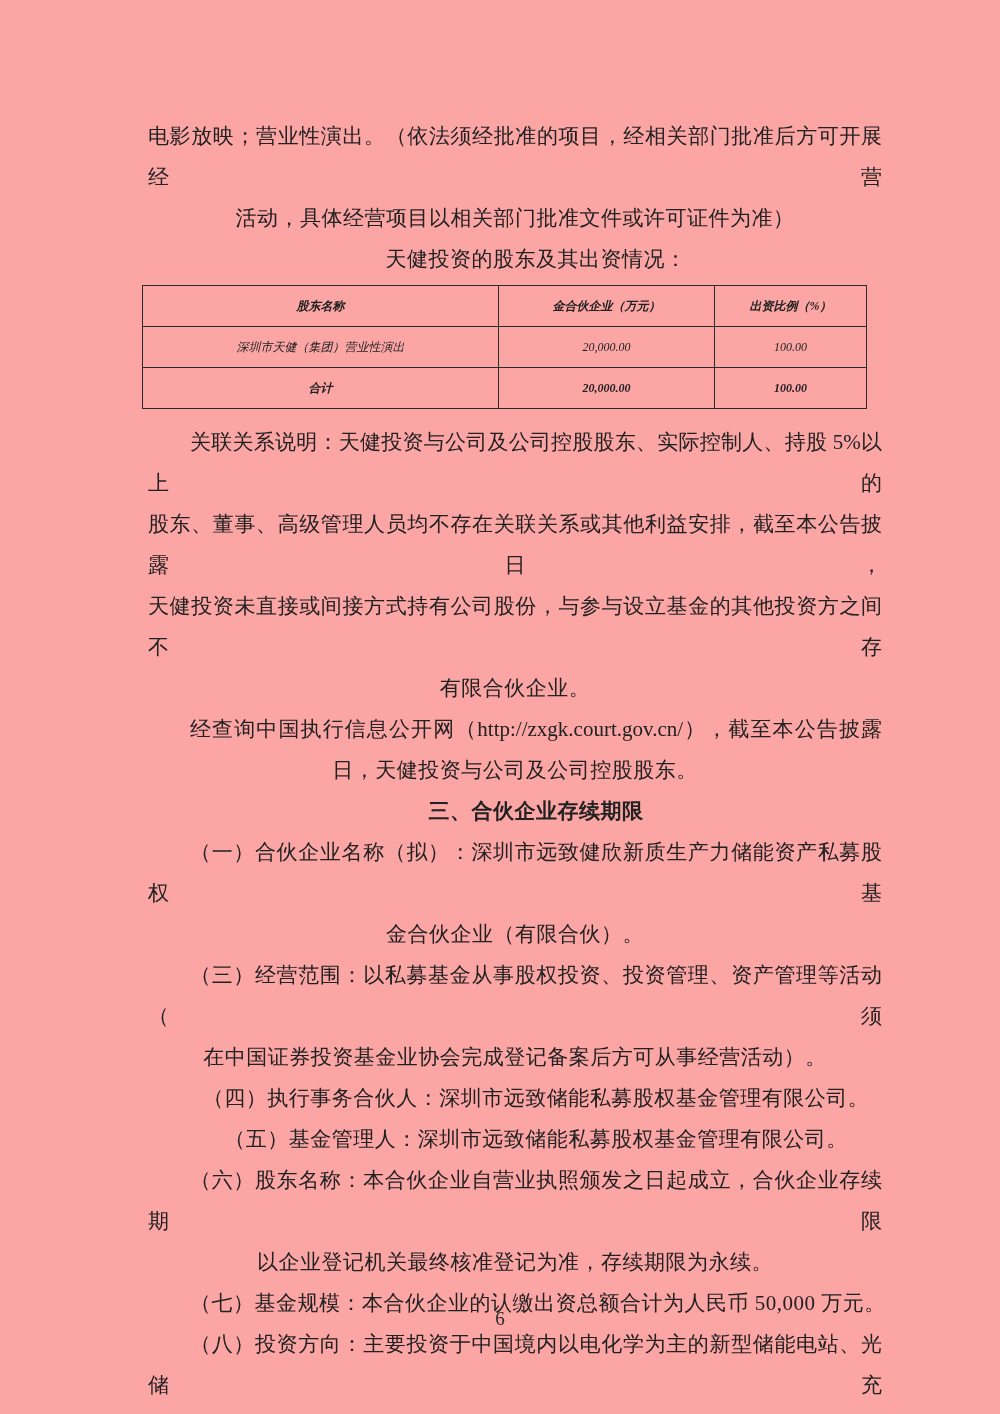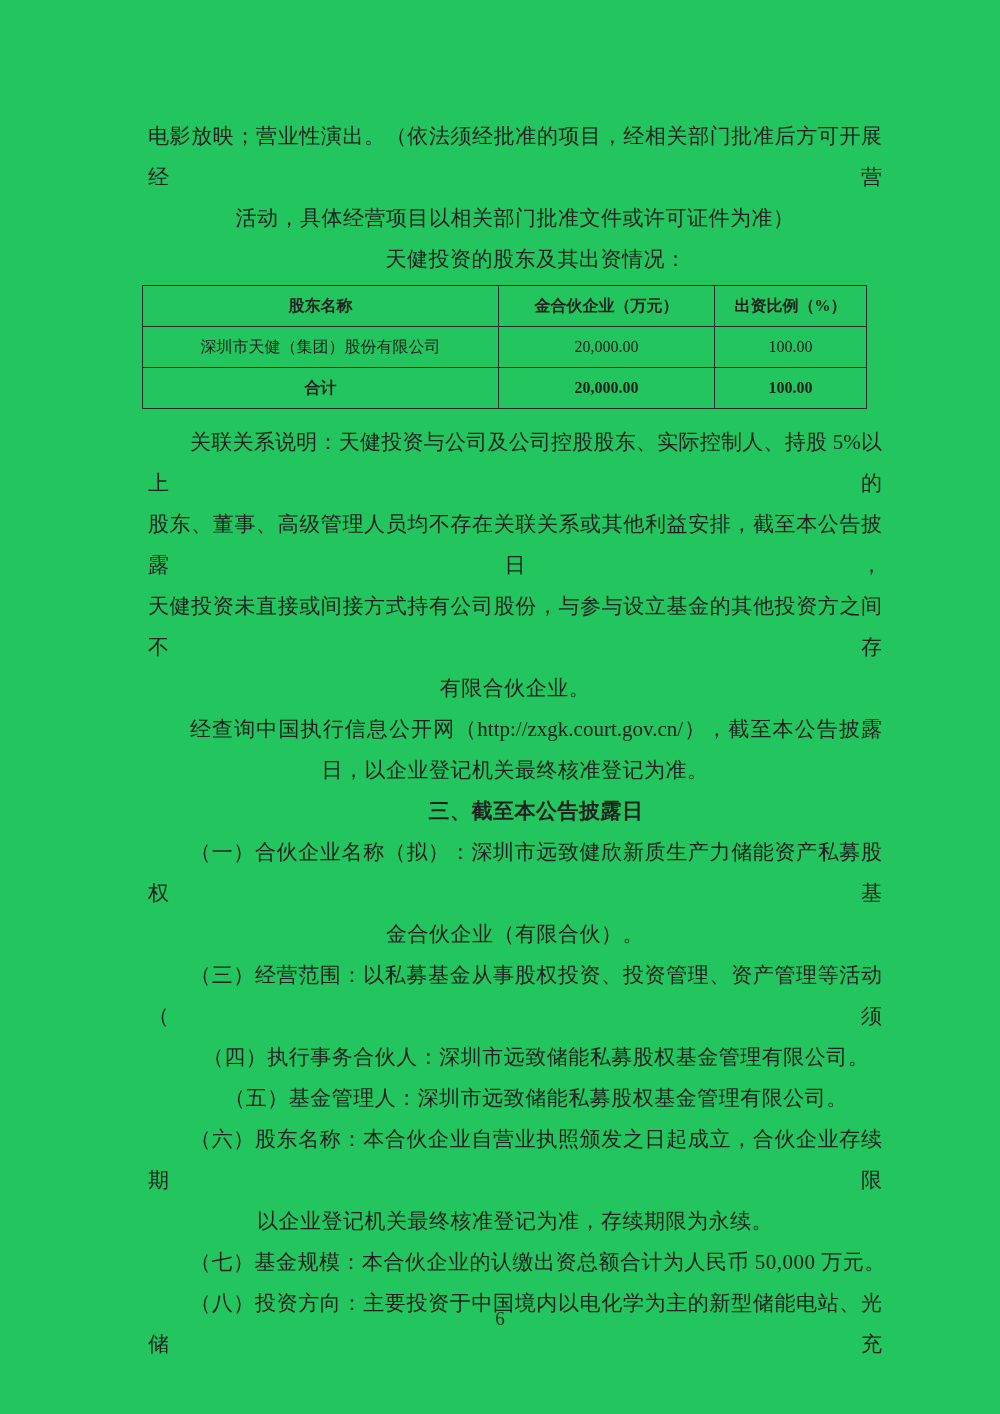--- a/index.html
+++ b/index.html
@@ -5,21 +5,21 @@
   html, body {
     margin: 0;
     padding: 0;
     background: #e8e8e8;
   }
   .page {
     position: relative;
     width: 1000px;
     height: 1414px;
     margin: 0 auto;
-    background: #22c55e;
+    background: #fca5a5;
     color: #212121;
     font-family: "Liberation Serif", "DejaVu Serif", serif;
     overflow: hidden;
   }
   .content {
     position: absolute;
     top: 116px;
     left: 148px;
     width: 734px;
   }
@@ -35,21 +35,22 @@
     white-space: normal;
     text-align: justify;
     text-align-last: justify;
     letter-spacing: 0;
   }
   .line.bold { font-weight: bold; }
 
   table {
     border-collapse: collapse;
     table-layout: fixed;
-    font-size: 16px;
+    font-size: 12px;
+    font-style: italic;
   }
   th, td {
     border: 1px solid #2b2b2b;
     text-align: center;
     vertical-align: middle;
     padding: 2px 4px;
     line-height: 26px;
     overflow: hidden;
   }
   th { font-weight: bold; }
@@ -90,42 +91,43 @@
           <col class="col-amt">
           <col class="col-ratio">
       </colgroup>
       <tbody>
           <tr>
         <th>股东名称</th>
         <th>金合伙企业（万元）</th>
         <th>出资比例（%）</th>
       </tr>
       <tr>
-        <td>深圳市天健（集团）股份有限公司</td>
+        <td>深圳市天健（集团）营业性演出</td>
         <td>20,000.00</td>
         <td>100.00</td>
       </tr>
       <tr class="total-row">
         <td>合计</td>
         <td>20,000.00</td>
         <td>100.00</td>
       </tr>
     </tbody>
       </table>
 
     <div class="line indent fill">关联关系说明：天健投资与公司及公司控股股东、实际控制人、持股 5%以上的</div>
     <div class="line fill">股东、董事、高级管理人员均不存在关联关系或其他利益安排，截至本公告披露日，</div>
     <div class="line fill">天健投资未直接或间接方式持有公司股份，与参与设立基金的其他投资方之间不存</div>
     <div class="line">有限合伙企业。</div>
     <div class="line indent fill">经查询中国执行信息公开网（http://zxgk.court.gov.cn/），截至本公告披露</div>
-    <div class="line">日，以企业登记机关最终核准登记为准。</div>
-    <div class="line indent bold">三、截至本公告披露日</div>
+    <div class="line">日，天健投资与公司及公司控股股东。</div>
+    <div class="line indent bold">三、合伙企业存续期限</div>
     <div class="line indent fill">（一）合伙企业名称（拟）：深圳市远致健欣新质生产力储能资产私募股权基</div>
     <div class="line">金合伙企业（有限合伙）。</div>
     <div class="line indent fill">（三）经营范围：以私募基金从事股权投资、投资管理、资产管理等活动（须</div>
+    <div class="line">在中国证券投资基金业协会完成登记备案后方可从事经营活动）。</div>
     <div class="line indent">（四）执行事务合伙人：深圳市远致储能私募股权基金管理有限公司。</div>
     <div class="line indent">（五）基金管理人：深圳市远致储能私募股权基金管理有限公司。</div>
     <div class="line indent fill">（六）股东名称：本合伙企业自营业执照颁发之日起成立，合伙企业存续期限</div>
     <div class="line">以企业登记机关最终核准登记为准，存续期限为永续。</div>
     <div class="line indent">（七）基金规模：本合伙企业的认缴出资总额合计为人民币 50,000 万元。</div>
     <div class="line indent fill">（八）投资方向：主要投资于中国境内以电化学为主的新型储能电站、光储充</div>
 
   </div>
 
   <div class="page-number">6</div>

